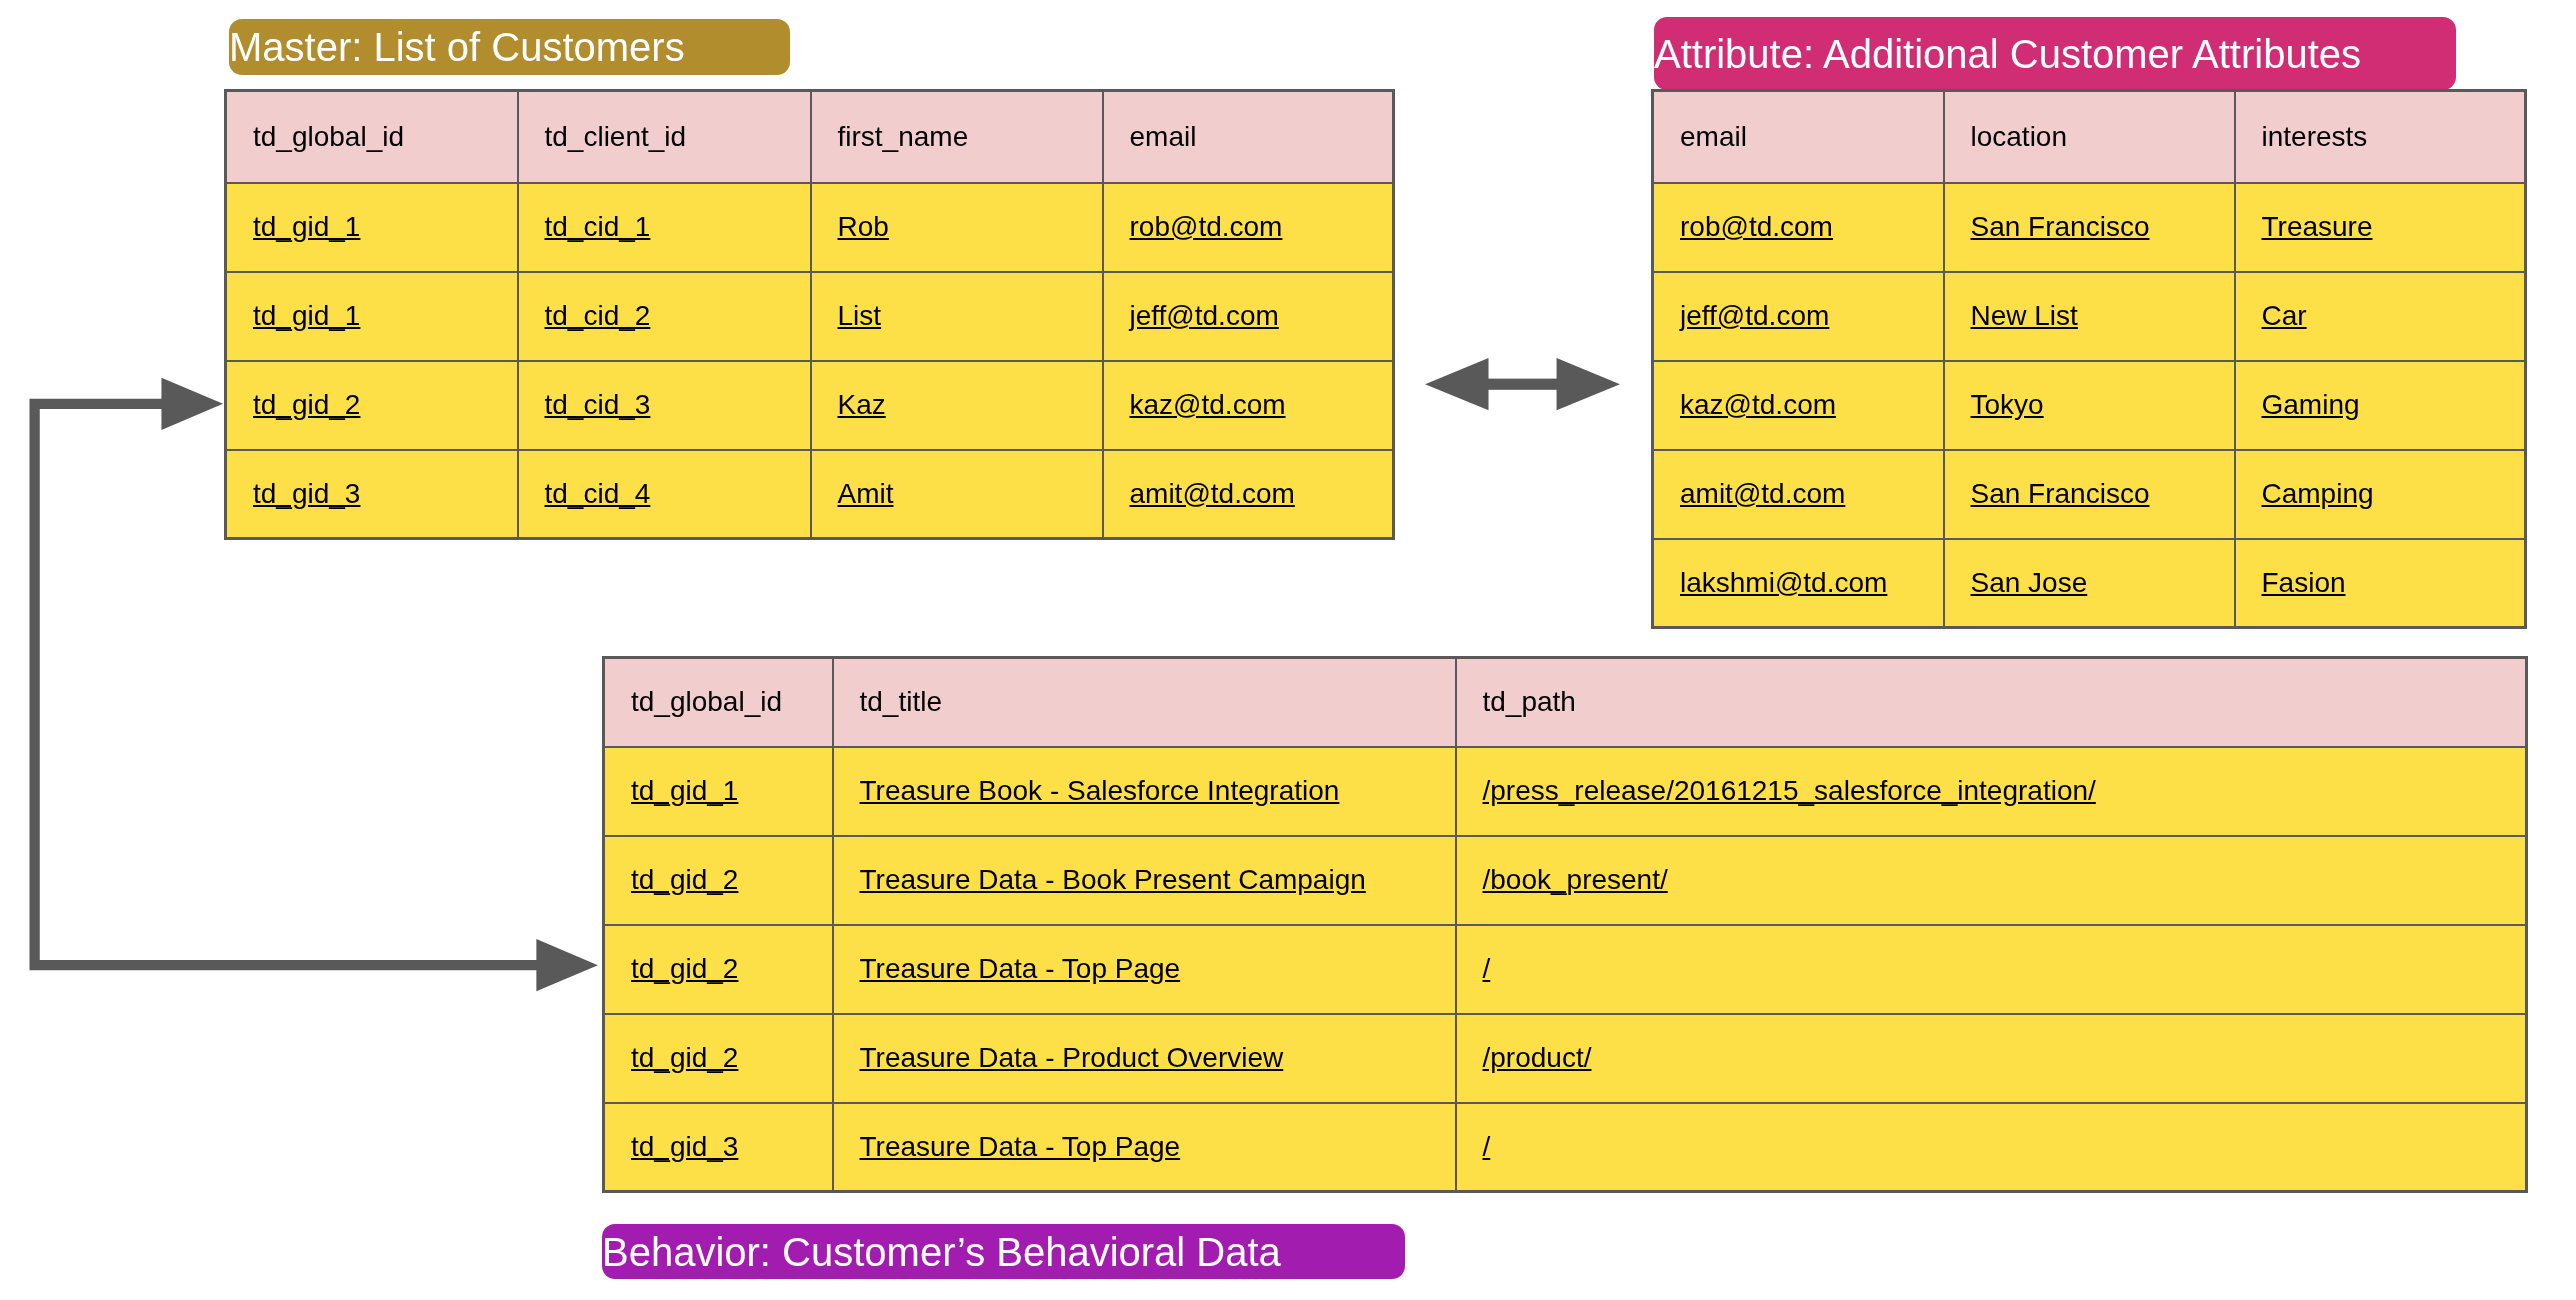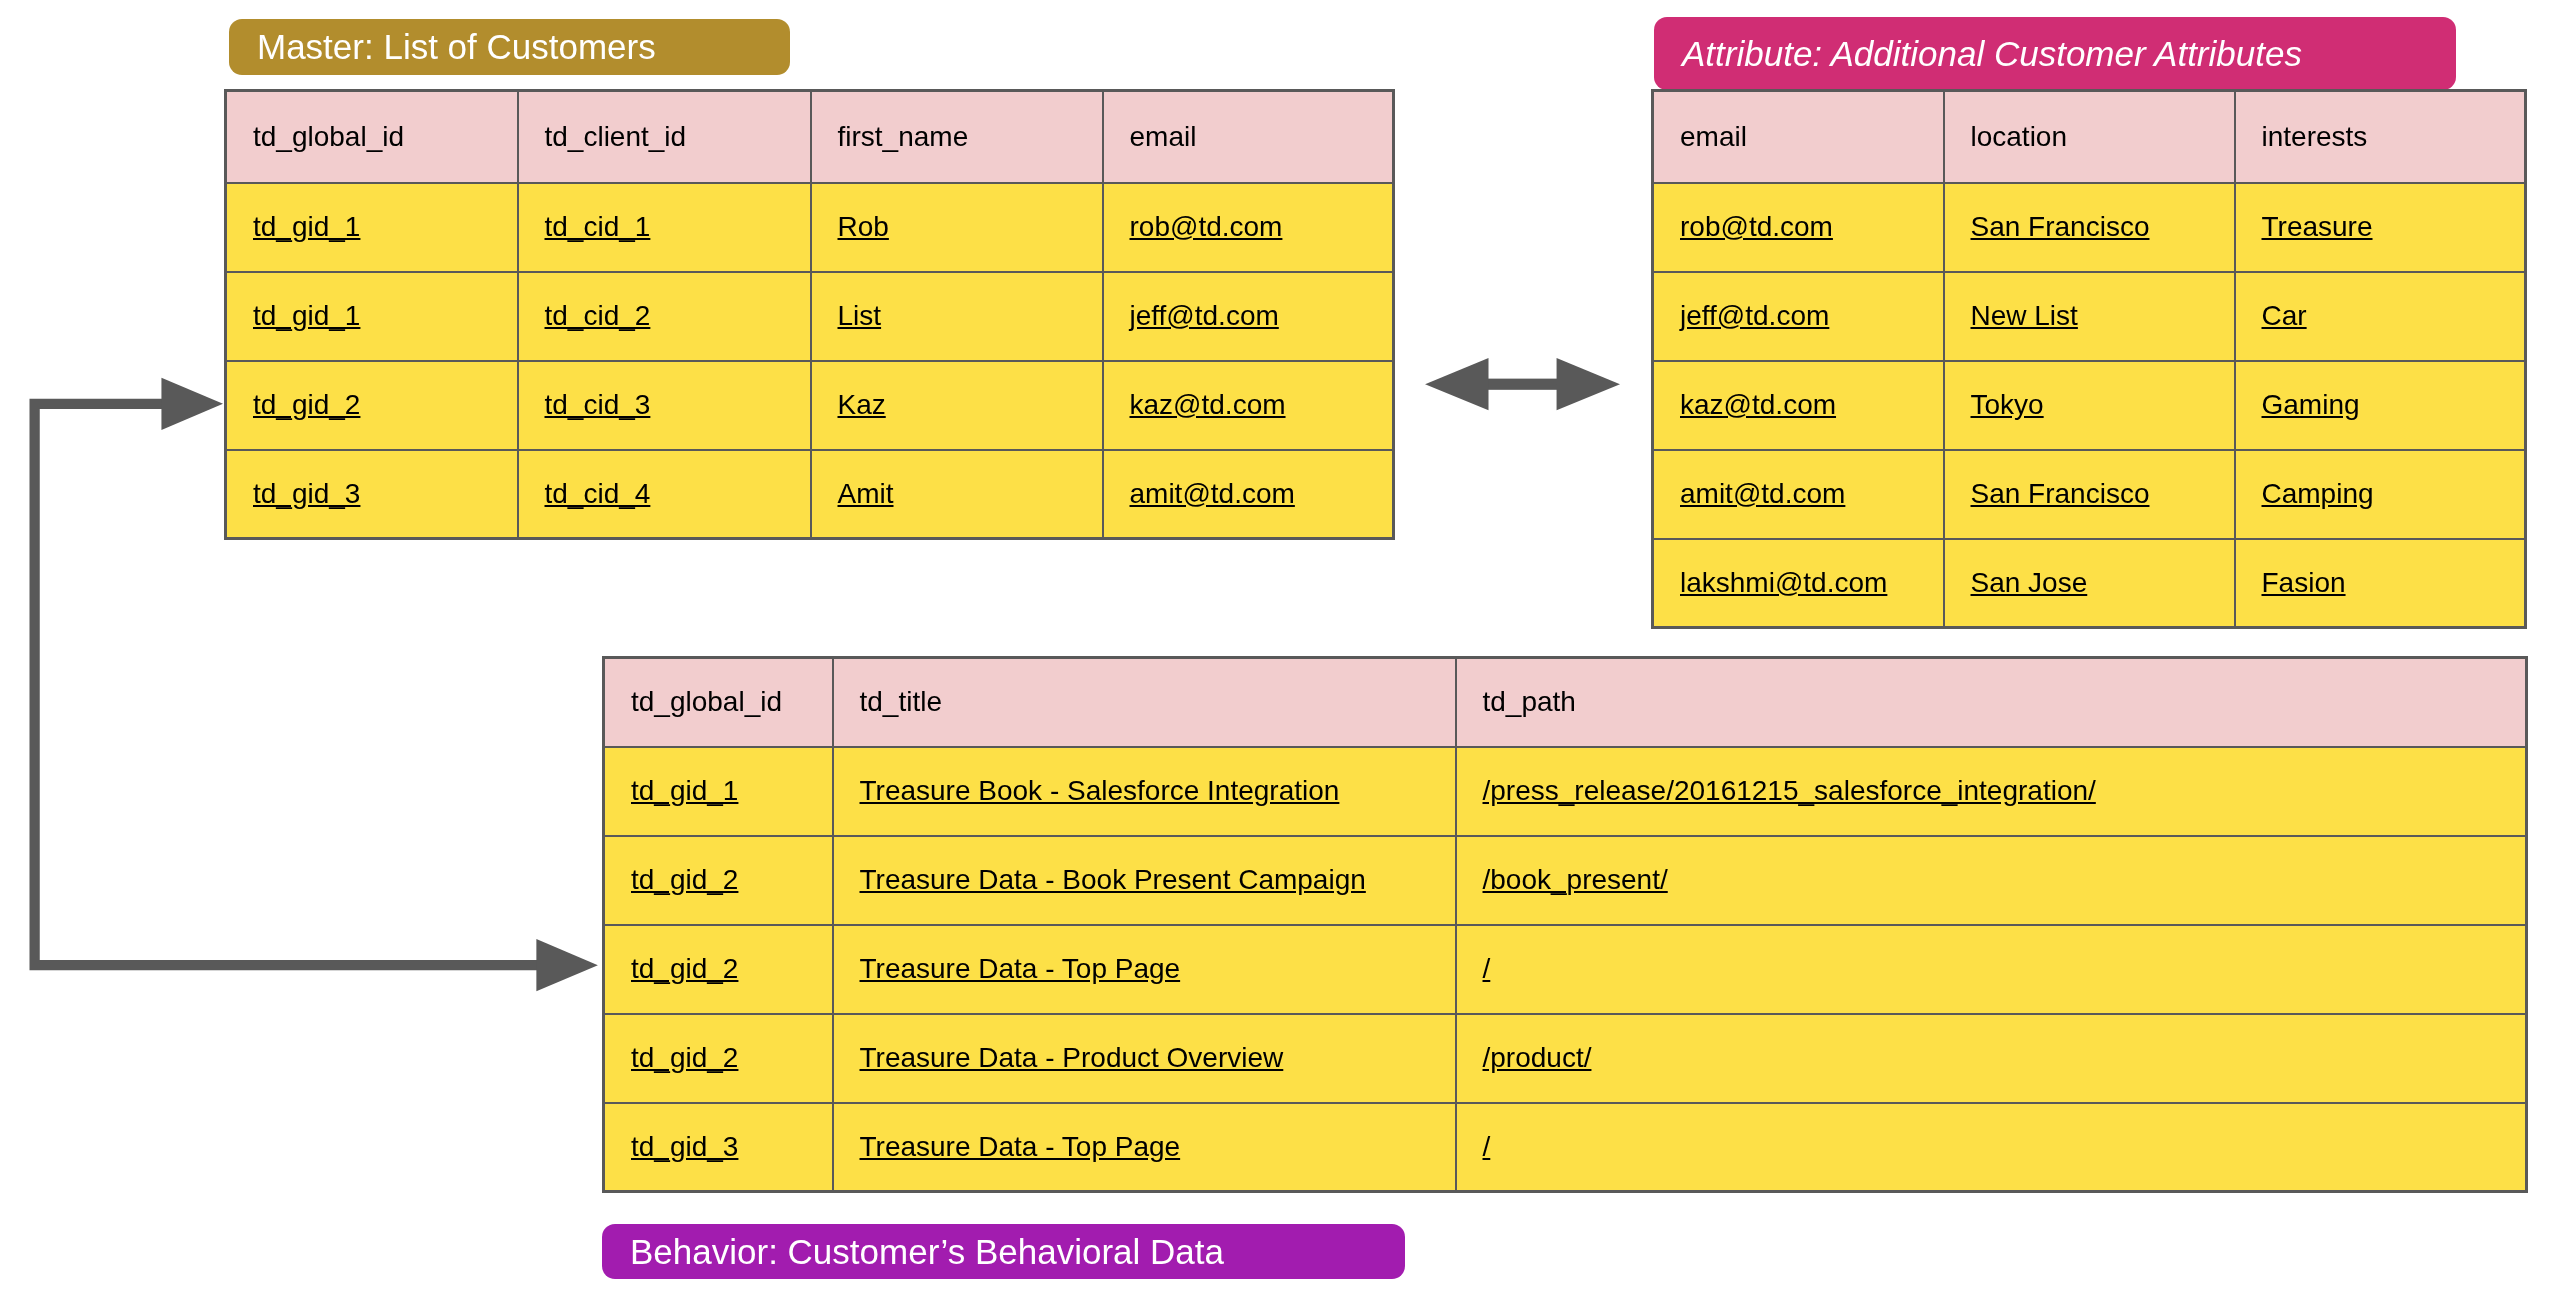--- a/index.html
+++ b/index.html
@@ -7,26 +7,25 @@
     position:relative;
     width:2576px;height:1300px;
     background:#ffffff;
     font-family:"Liberation Sans", sans-serif;
     color:#000000;
     overflow:hidden;
   }
   .pill{
     position:absolute;
     color:#ffffff;
-    font-size:35px;
+    font-size:40px;
     line-height:1;
     border-radius:13px;
     display:flex;
     align-items:center;
-    padding-left:28px;
     box-sizing:border-box;
     white-space:nowrap;
   }
   .pill.gold{background:#b28d2d;}
   .pill.magenta{background:#d02d74;}
   .pill.blue{background:#a21caf;}
 
   table.t{
     position:absolute;
     border-collapse:collapse;
@@ -51,21 +50,21 @@
     left:0;top:0;
     pointer-events:none;
   }
 </style>
 </head>
 <body>
 
 <div class="canvas">
 
   <div class="pill gold" style="left:229px;top:18.7px;width:561px;height:56px;">Master: List of Customers</div>
-  <div class="pill magenta" style="left:1654px;top:17px;width:802px;height:73px;font-style:italic;">Attribute: Additional Customer Attributes</div>
+  <div class="pill magenta" style="left:1654px;top:17px;width:802px;height:73px;">Attribute: Additional Customer Attributes</div>
   <div class="pill blue" style="left:602px;top:1224px;width:803px;height:55px;">Behavior: Customer’s Behavioral Data</div>
 
   <table class="t" style="left:224px;top:89px;width:1168px;">
     <colgroup>
         <col style="width:292px">
         <col style="width:293px">
         <col style="width:292px">
         <col style="width:291px">
       </colgroup>
     <tbody>

